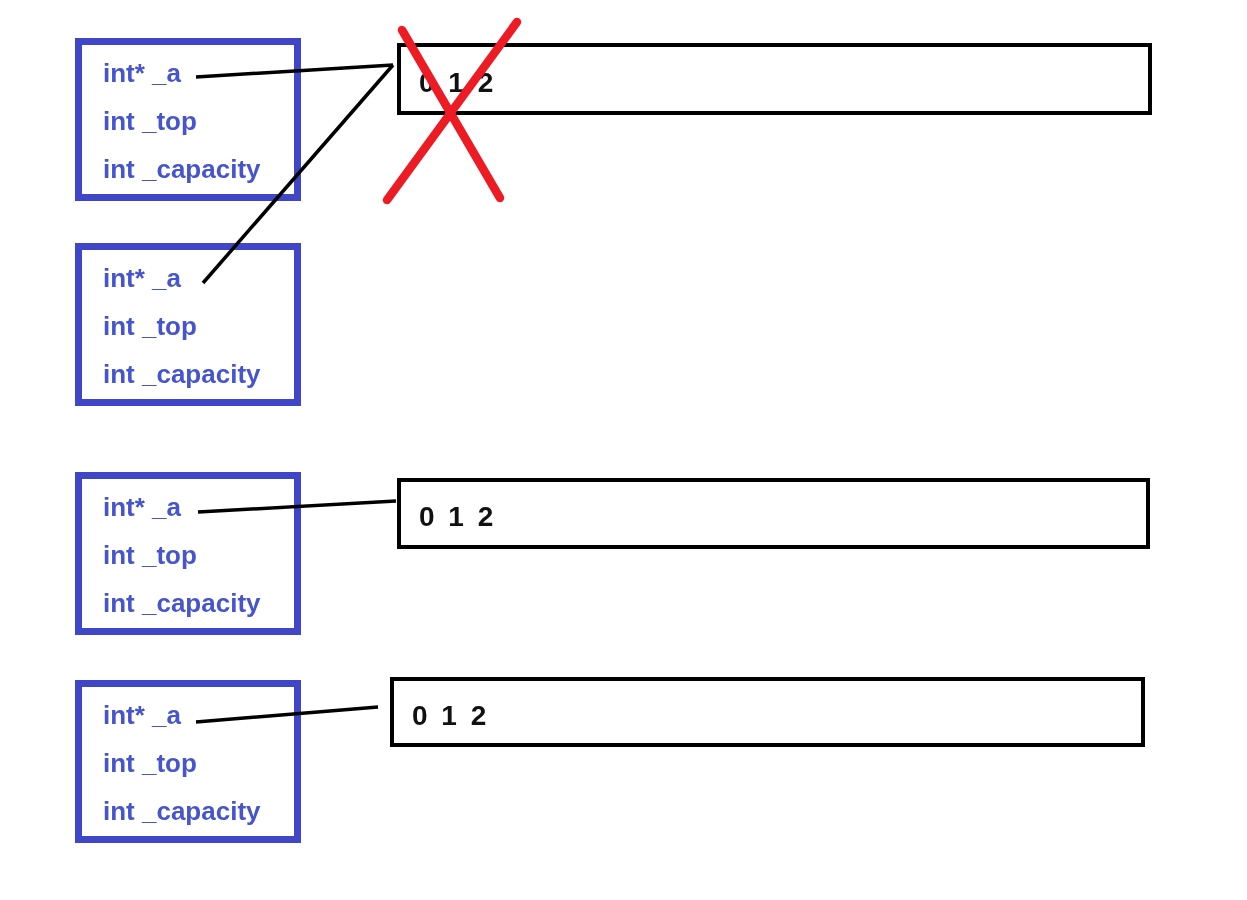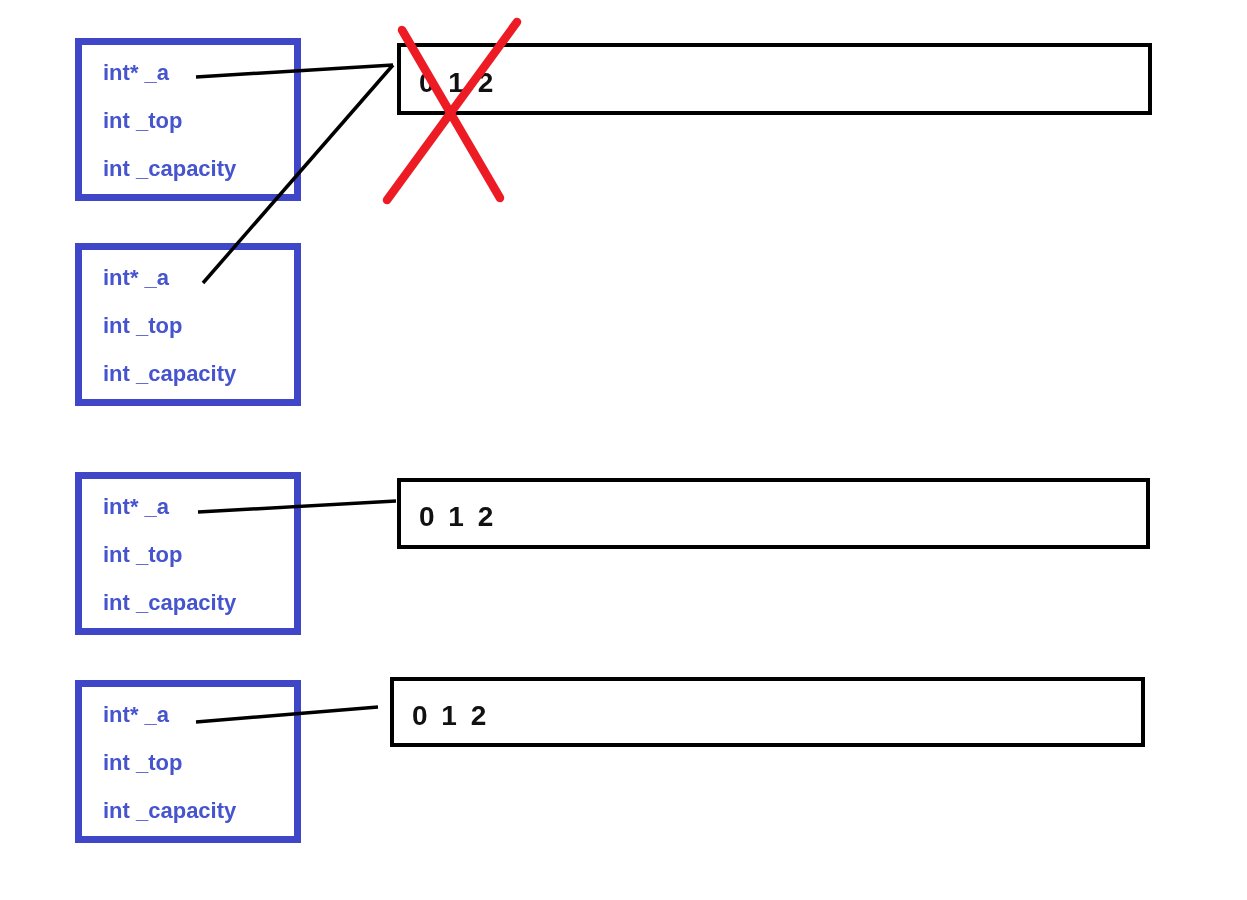--- a/index.html
+++ b/index.html
@@ -21,21 +21,21 @@
     width: 226px;
     height: 163px;
     border: 7px solid var(--box_border, #3f46c8);
     box-sizing: border-box;
     padding: 4px 0 0 21px;
     background: #ffffff;
   }
   .stack-box .field {
     display: block;
     line-height: 48px;
-    font-size: 22px;
+    font-size: 26px;
     font-weight: bold;
     color: var(--box_text, #4654ce);
     white-space: pre;
   }
   .box-1 { top: 38px; }
   .box-2 { top: 243px; }
   .box-3 { top: 472px; }
   .box-4 { top: 680px; }
 
   .heap-array {

